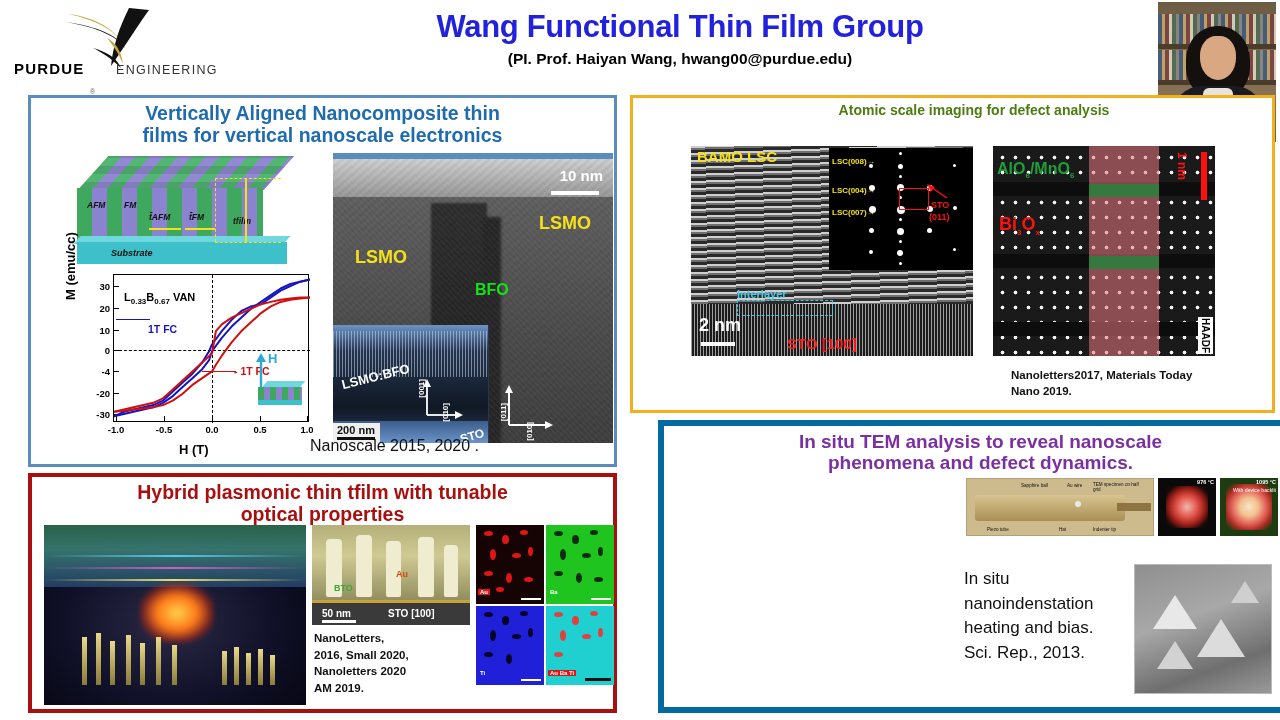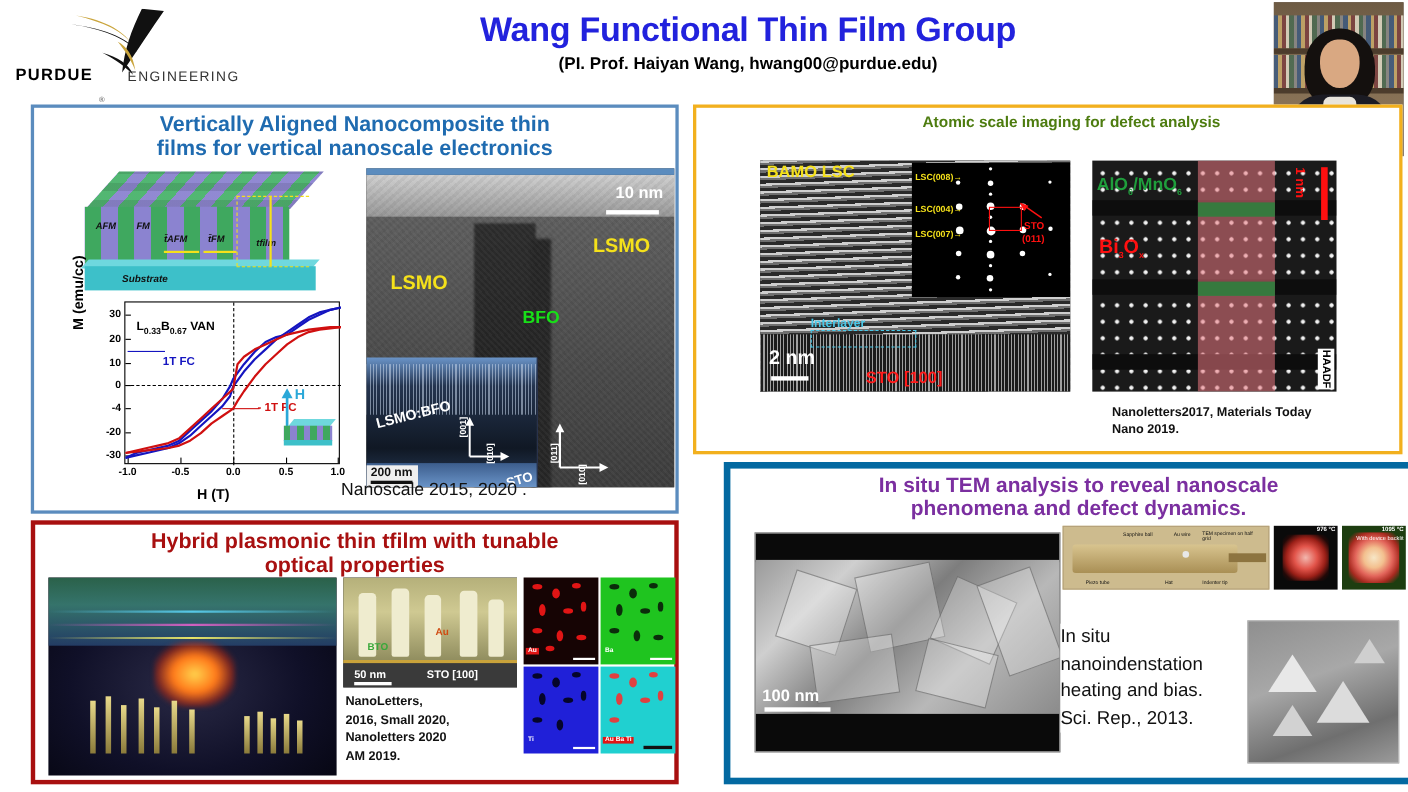--- a/index.html
+++ b/index.html
@@ -574,33 +574,20 @@
     <span>AM 2019.</span>
   </div>
 </div>
 
 <div class="panel" id="panel-insitu">
   <div class="panel-heading" id="h-insitu">
     <span>In situ TEM analysis to reveal nanoscale</span><br>
     <span>phenomena and defect dynamics.</span>
   </div>
 
-  <div id="insitu-tem">
-    <div class="it-dark"></div>
-    <div class="it-grain"></div>
-    <div class="it-facet" style="left:26px;top:40px;width:58px;height:64px;transform:rotate(18deg)"></div>
-    <div class="it-facet" style="left:96px;top:32px;width:70px;height:70px;transform:rotate(-12deg)"></div>
-    <div class="it-facet" style="left:168px;top:48px;width:60px;height:62px;transform:rotate(24deg)"></div>
-    <div class="it-facet" style="left:52px;top:96px;width:76px;height:54px;transform:rotate(-8deg)"></div>
-    <div class="it-facet" style="left:150px;top:102px;width:66px;height:50px;transform:rotate(14deg)"></div>
-    <div class="it-facet" style="left:214px;top:36px;width:52px;height:88px;transform:rotate(-20deg)"></div>
-    <div class="it-dark2"></div>
-    <div class="img-lbl" style="left:6px;bottom:42px;color:#fff;font-size:15px">100 nm</div>
-    <div class="scalebar" style="left:8px;bottom:36px;width:60px;height:4px"></div>
-  </div>
 
   <div id="insitu-holder">
     <div class="hold-body"></div>
     <div class="hold-tip"></div>
     <div style="position:absolute;left:108px;top:22px;width:6px;height:6px;background:#e8e8e8;border-radius:50%"></div>
     <div class="hold-lbl" style="left:54px;top:4px">Sapphire ball</div>
     <div class="hold-lbl" style="left:100px;top:4px">Au wire</div>
     <div class="hold-lbl" style="left:126px;top:3px;width:52px;white-space:normal;line-height:1.1">TEM specimen on half grid</div>
     <div class="hold-lbl-b" style="left:20px;bottom:3px">Piezo tube</div>
     <div class="hold-lbl-b" style="left:92px;bottom:3px">Hat</div>

